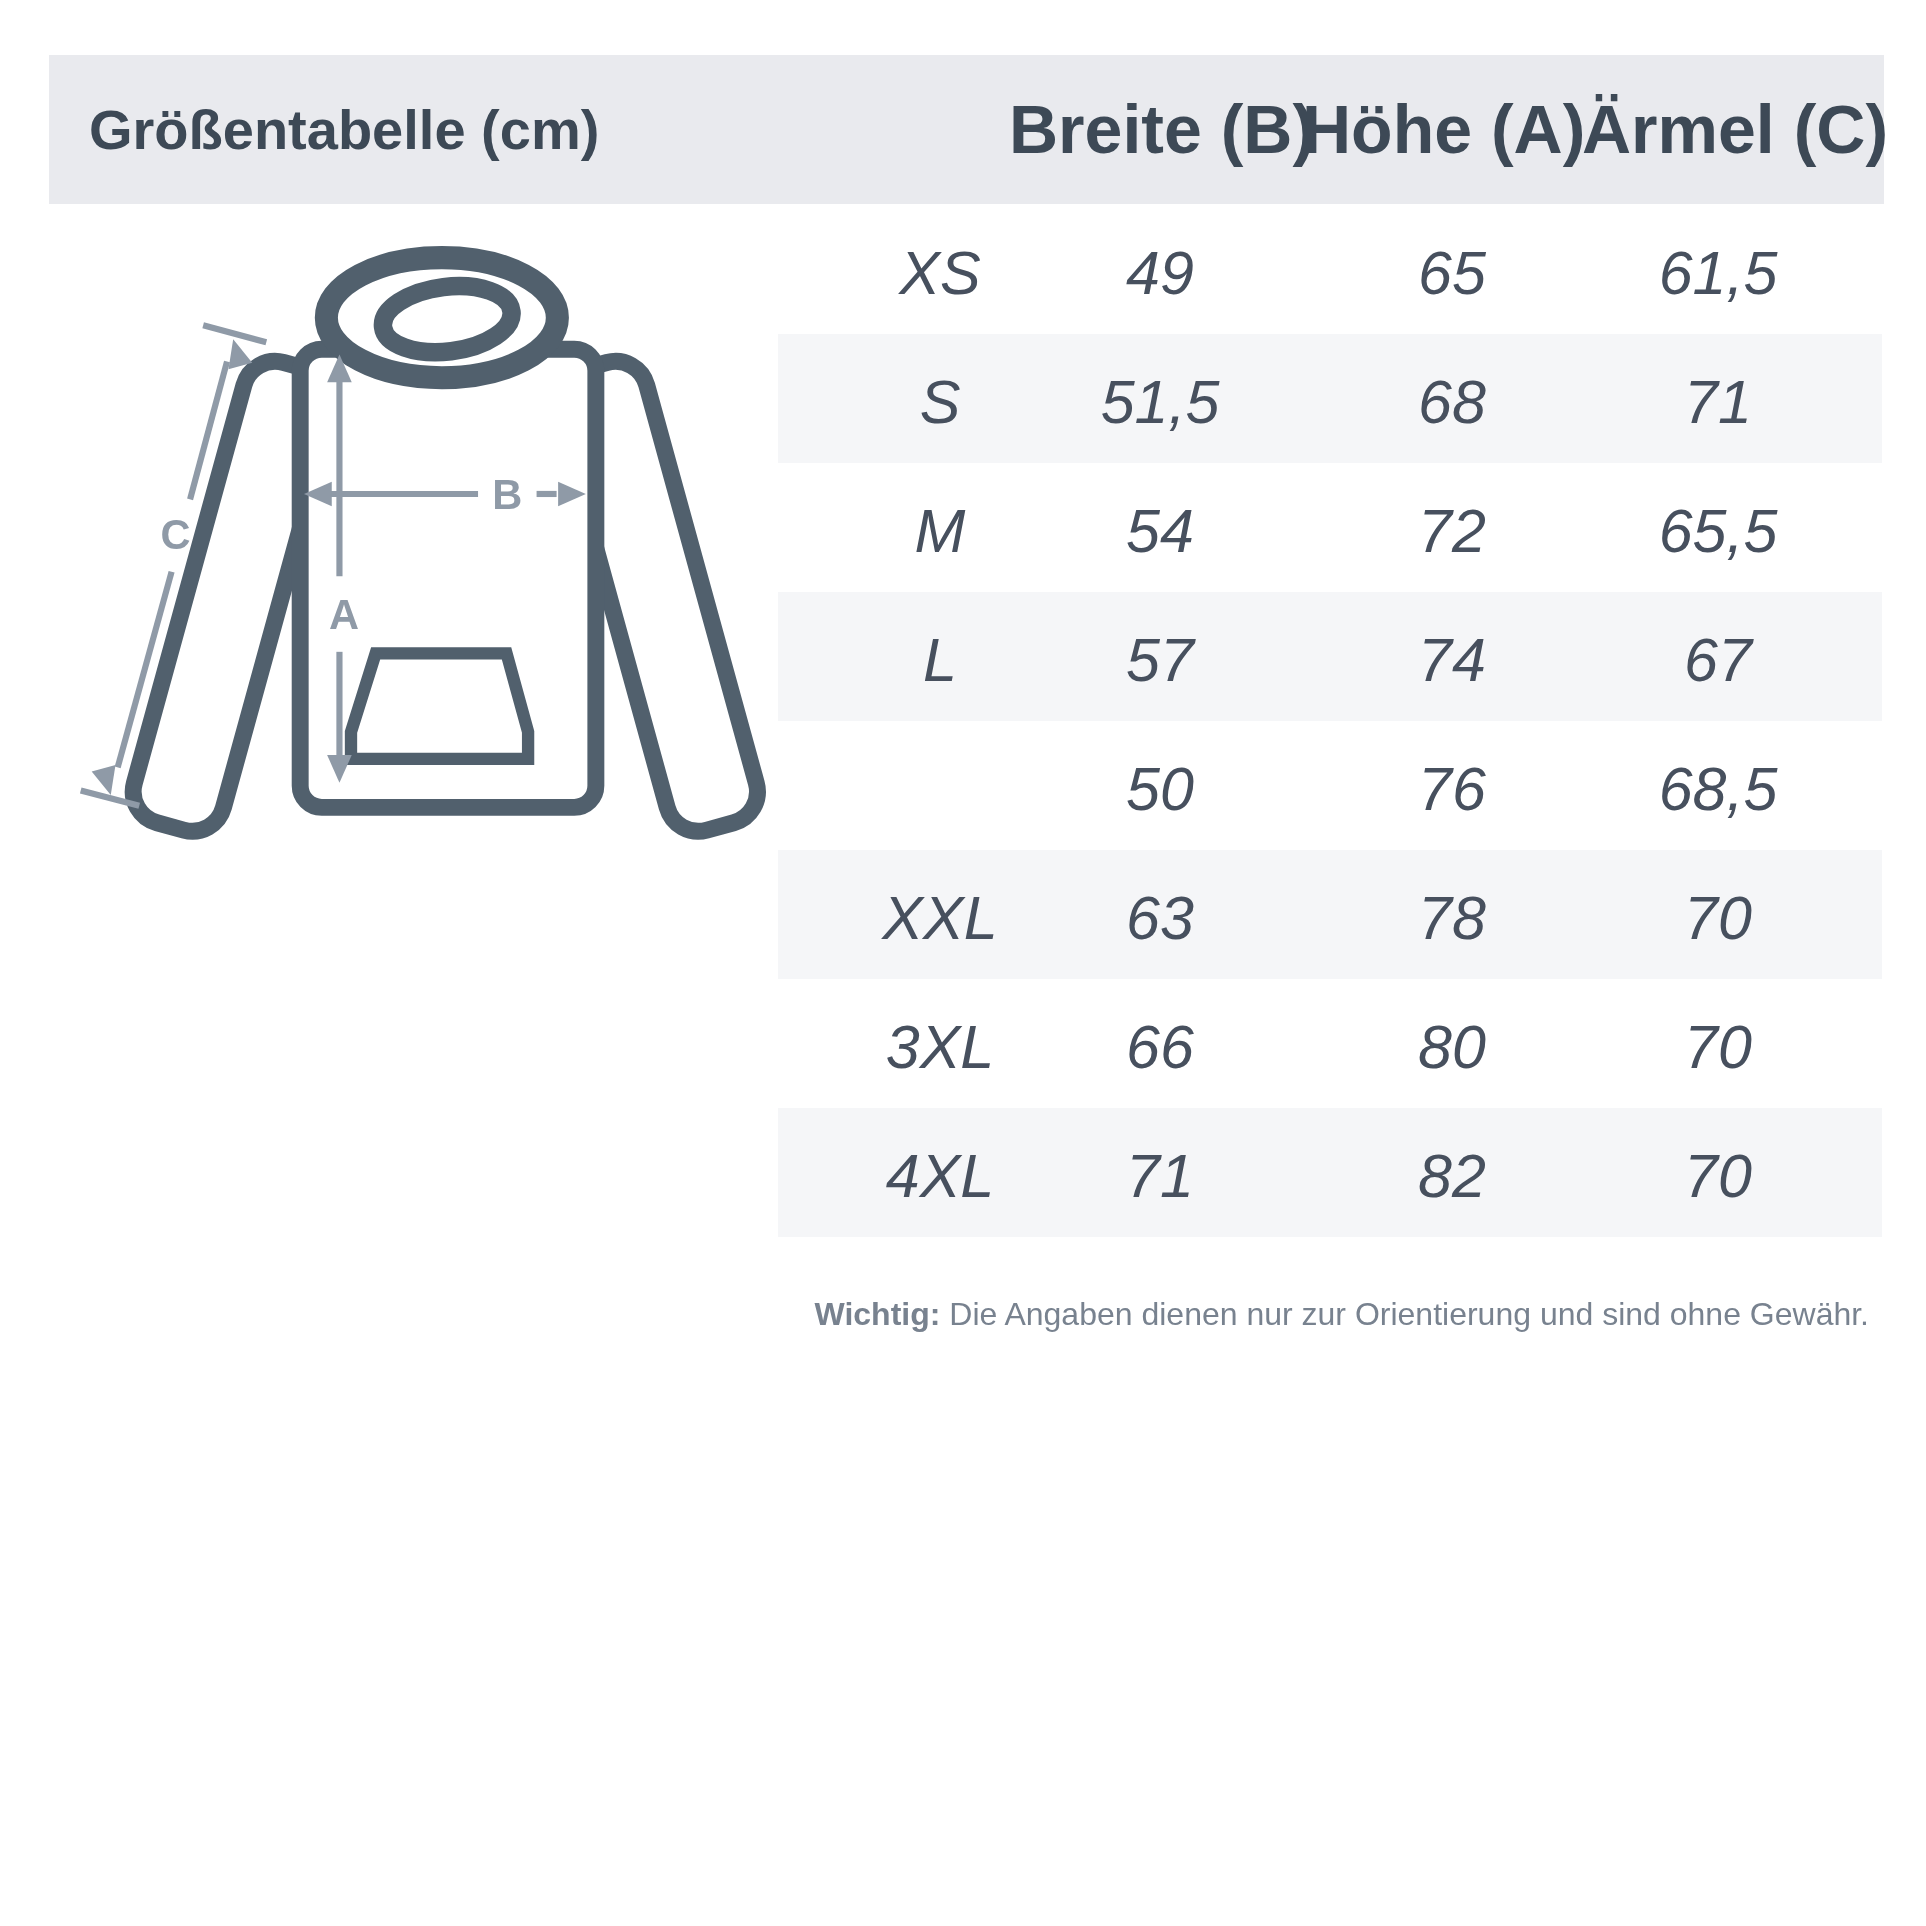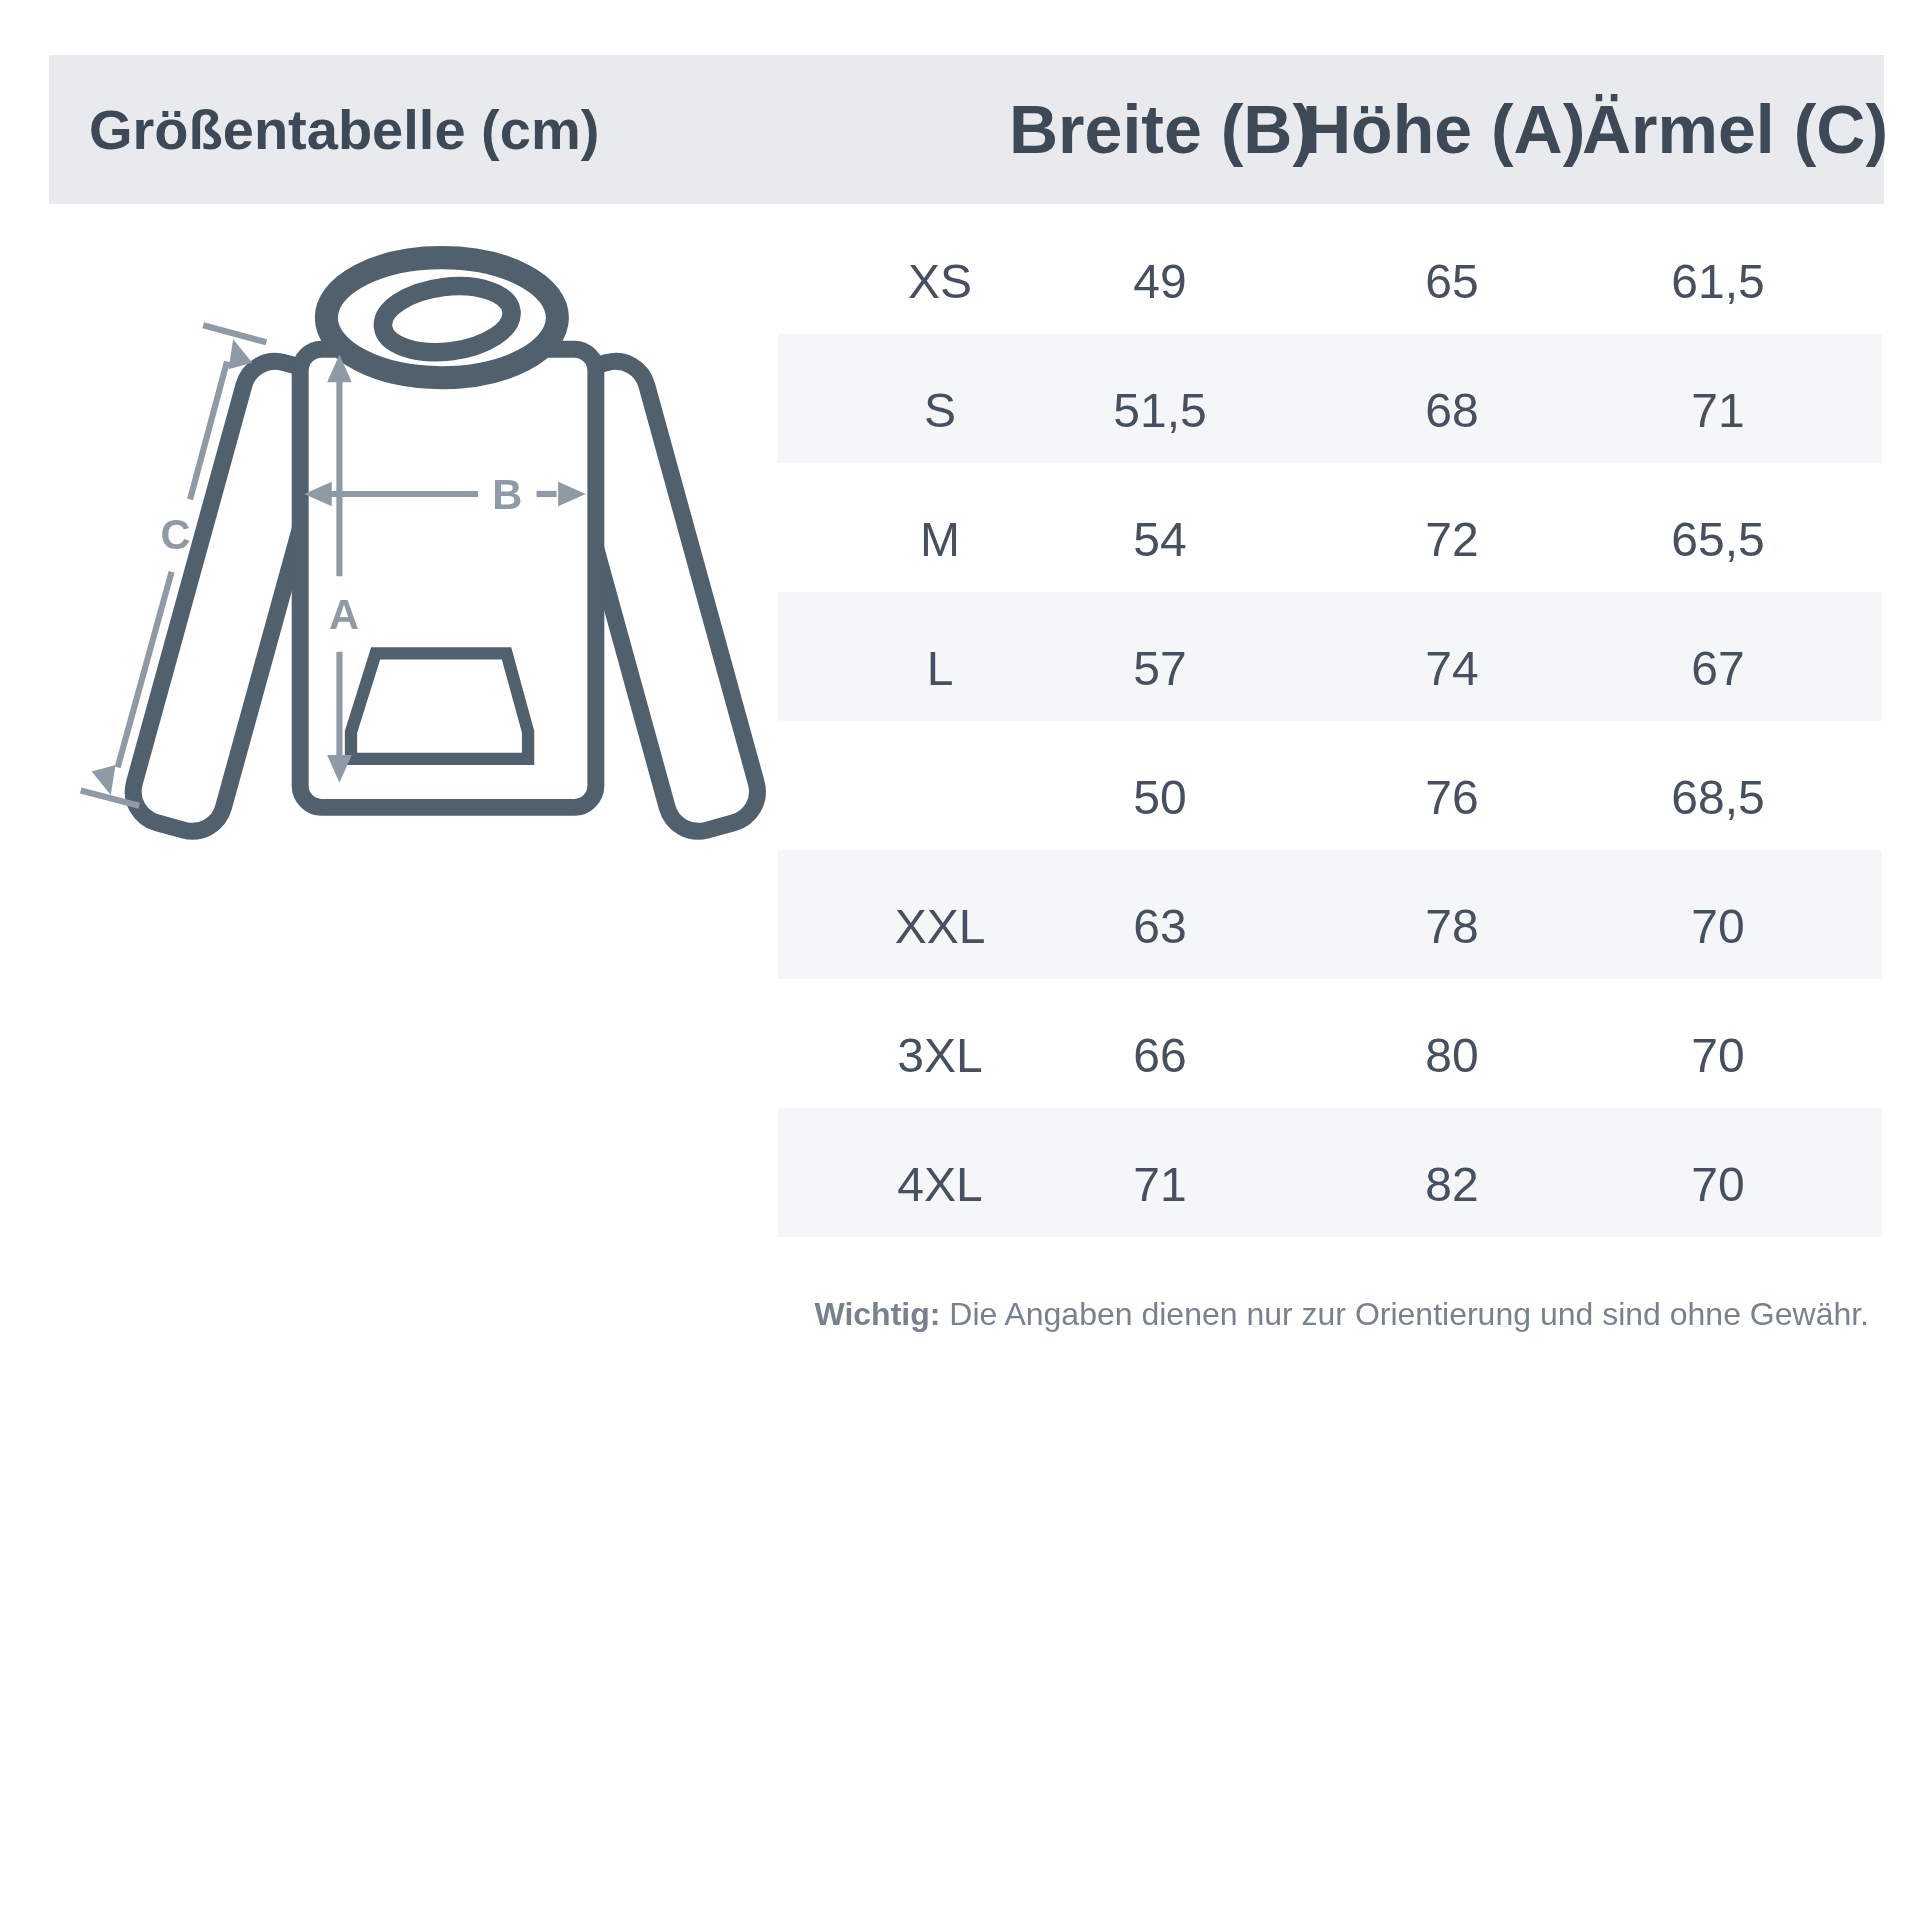--- a/index.html
+++ b/index.html
@@ -30,22 +30,22 @@
     text-align:center;font-size:68px;font-weight:bold;color:var(--heading-text);white-space:nowrap;
   }
   .hcol-b{left:960px;}
   .hcol-a{left:1253px;}
   .hcol-c{left:1533px;}
   
   .rows{position:absolute;left:778px;top:205px;width:1104px;}
   .trow{position:relative;width:1104px;height:129px;}
   .trow.alt{background:var(--row-alt-bg);}
   .cell{
-    position:absolute;top:12px;height:129px;line-height:129px;text-align:center;
-    font-size:48px;color:var(--cell-text);white-space:nowrap;
+    position:absolute;top:4px;height:129px;line-height:129px;text-align:center;
+    font-size:61px;color:var(--cell-text);white-space:nowrap;font-style:italic;
   }
   .c0{left:0;width:324px;}
   .c1{left:247px;width:270px;}
   .c2{left:539px;width:270px;}
   .c3{left:809px;width:262px;}
   
   .hoodie{position:absolute;left:62px;top:216px;width:732px;height:693px;}
   .ol{stroke:var(--outline);fill:#ffffff;}
   .w22{stroke-width:22px;}
   .w30{stroke-width:30px;}

